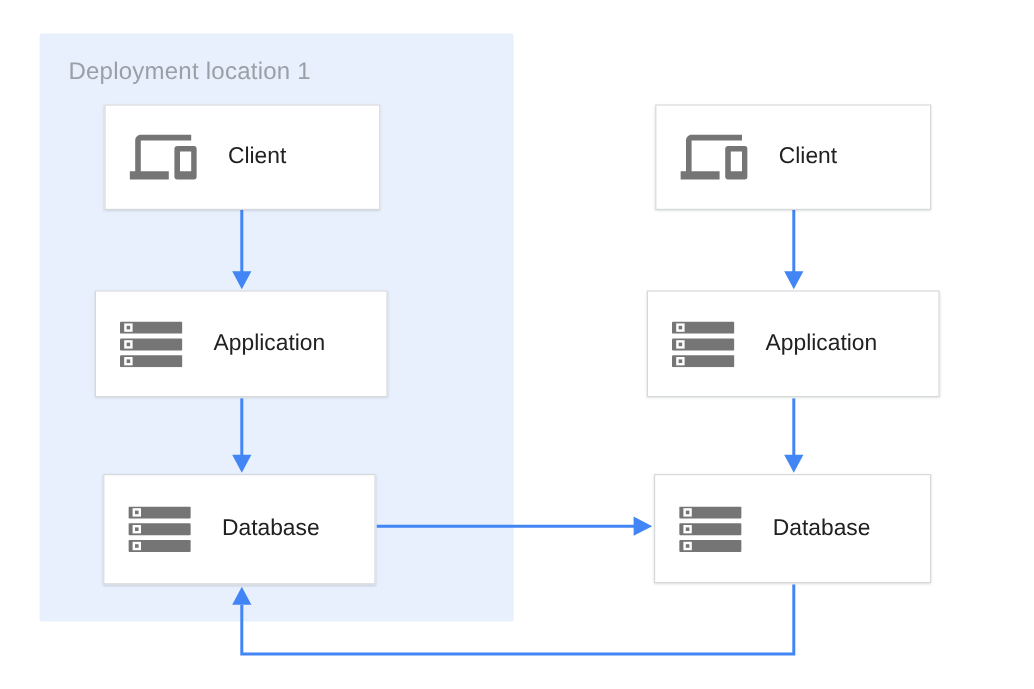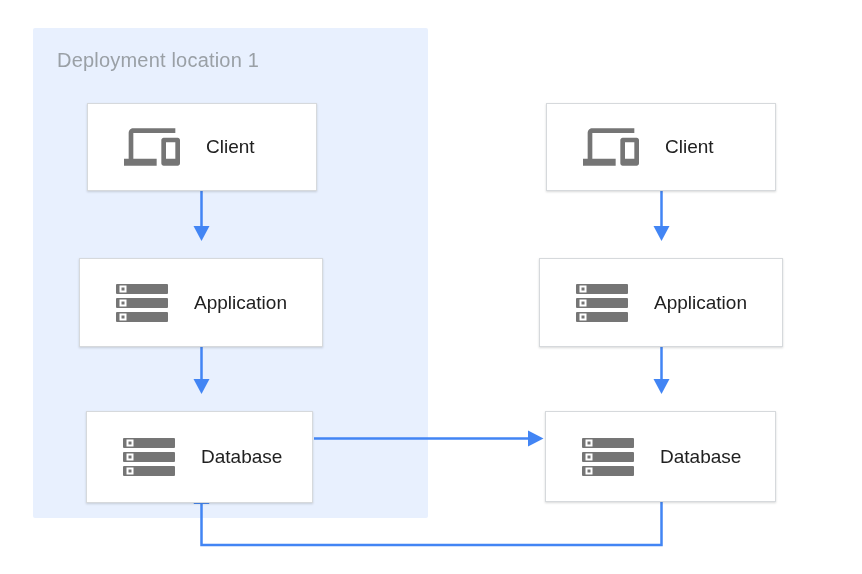--- a/index.html
+++ b/index.html
@@ -35,23 +35,22 @@
     white-space: nowrap;
   }
   .node {
     position: absolute;
     box-sizing: border-box;
     background: var(--node-background, #ffffff);
     border: 1px solid var(--node-border, #d6d9dc);
     box-shadow: 0 1px 2px rgba(60,64,67,0.20);
     display: flex;
     align-items: center;
-    padding-left: 36px;
+    padding-left: 20px;
     gap: 26px;
-    margin-top: 16px;
   }
   .node-label {
     font-size: 19px;
     color: var(--node-label, #212121);
     white-space: nowrap;
   }
   .icon { display: flex; align-items: center; justify-content: center; }
   .edges {
     position: absolute;
     left: 0;

